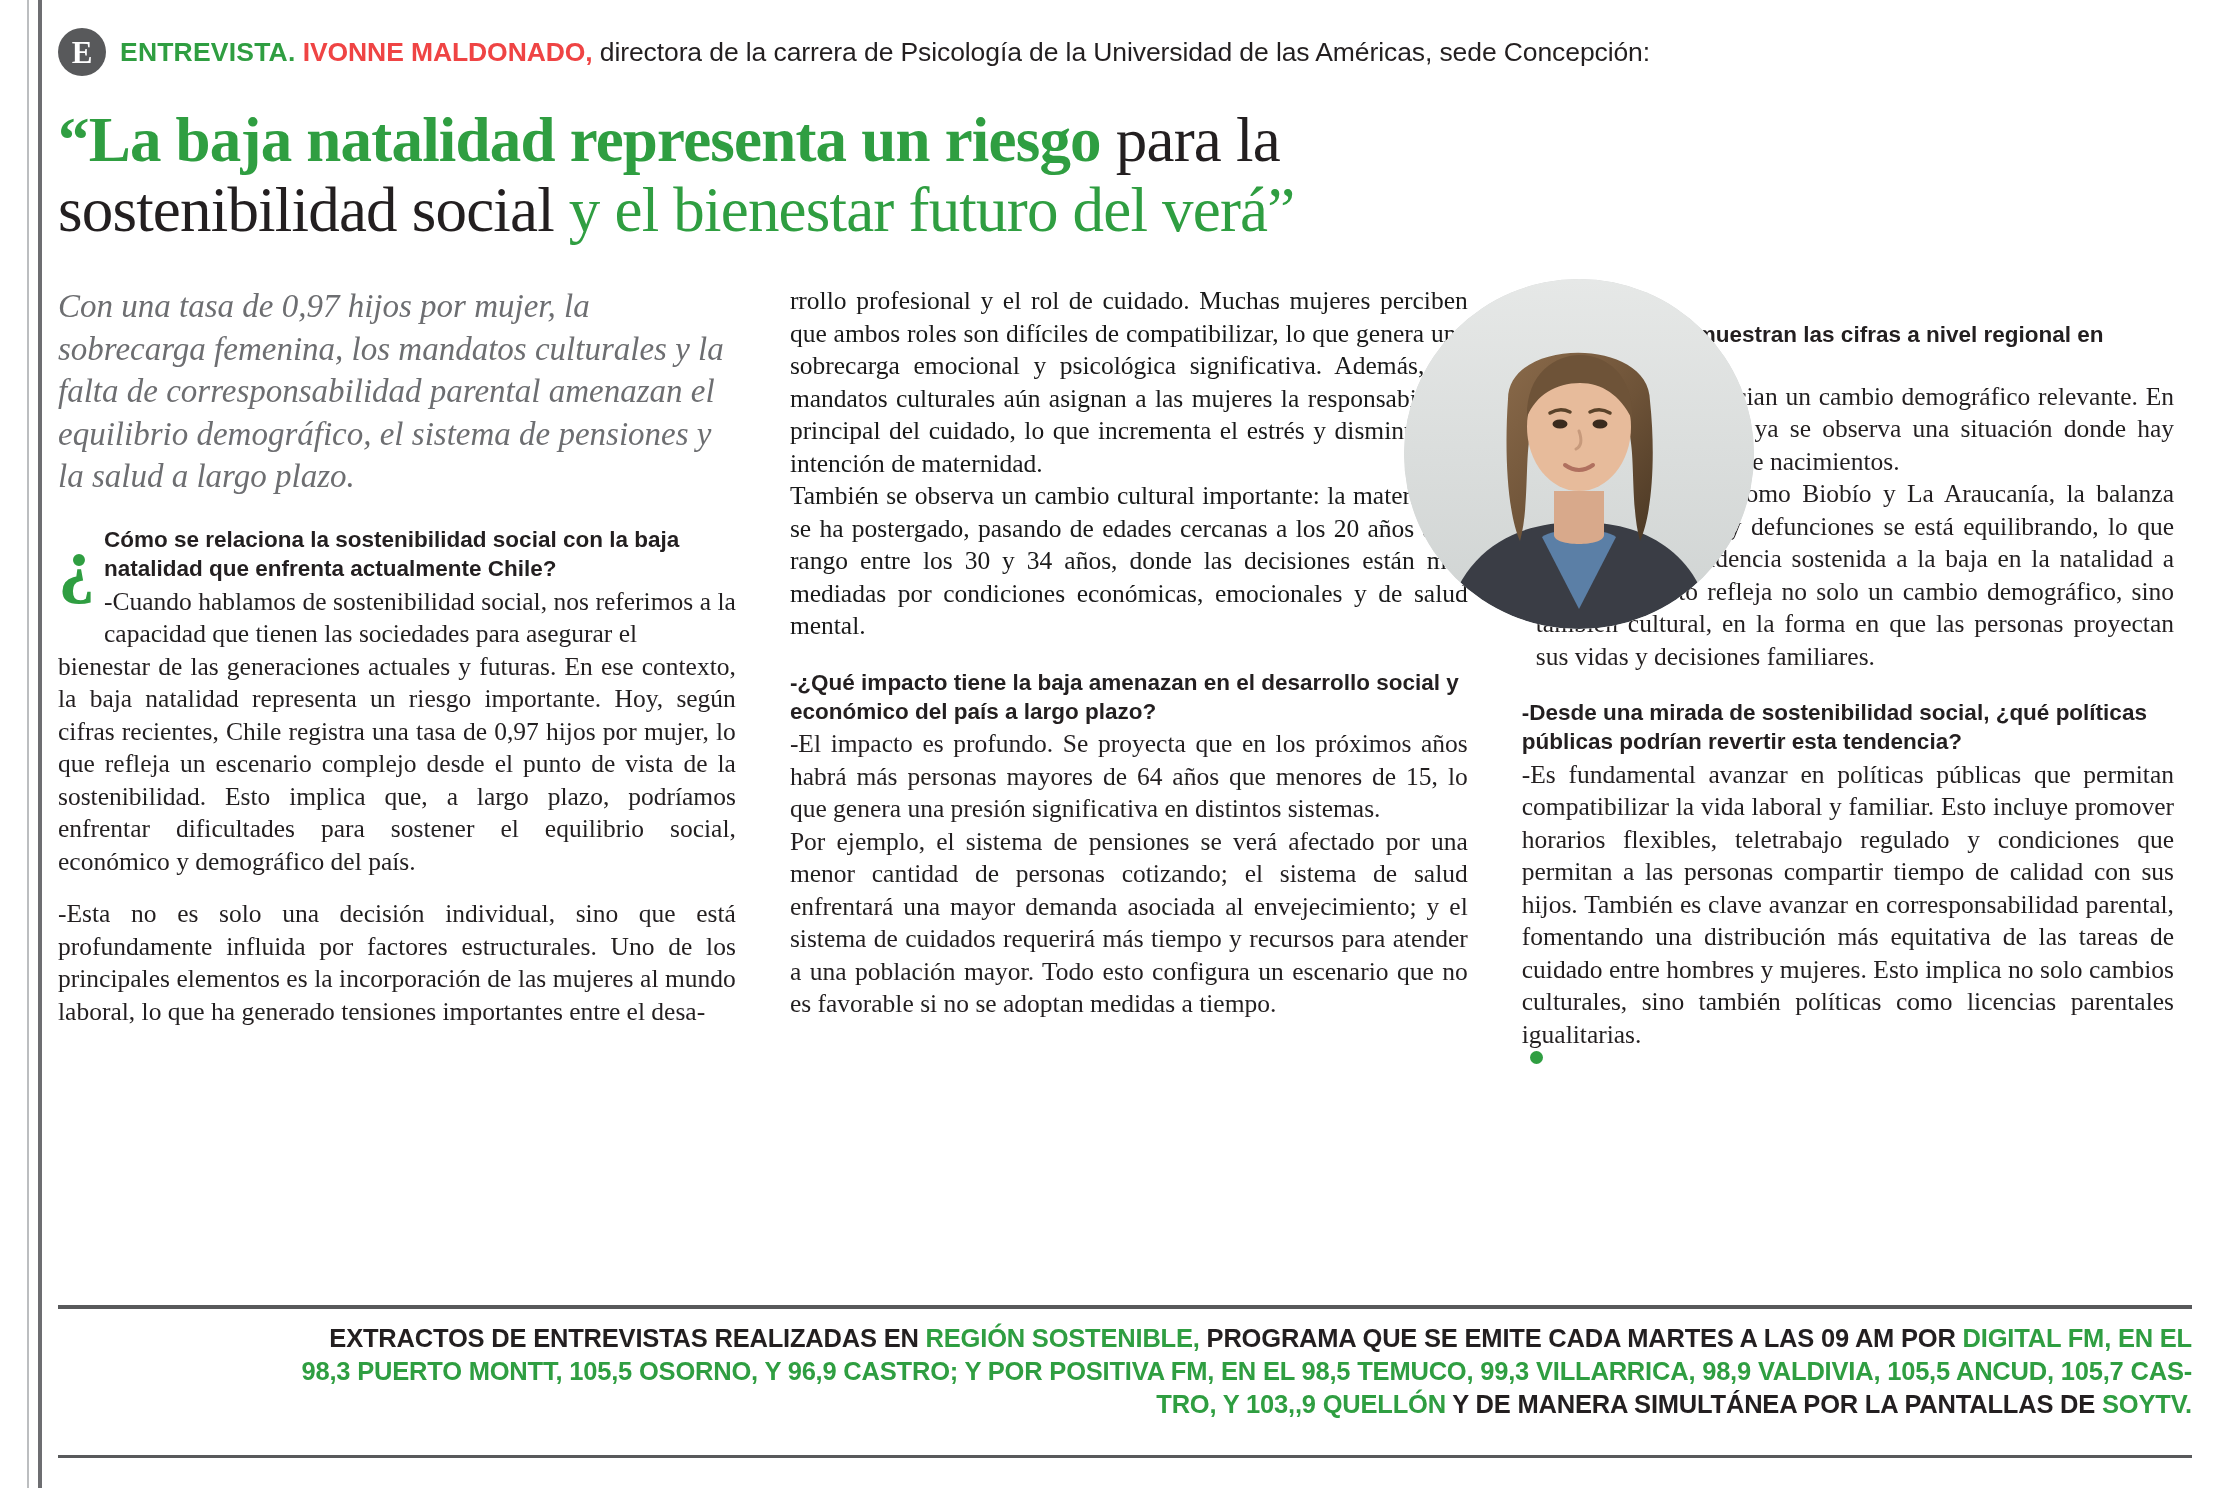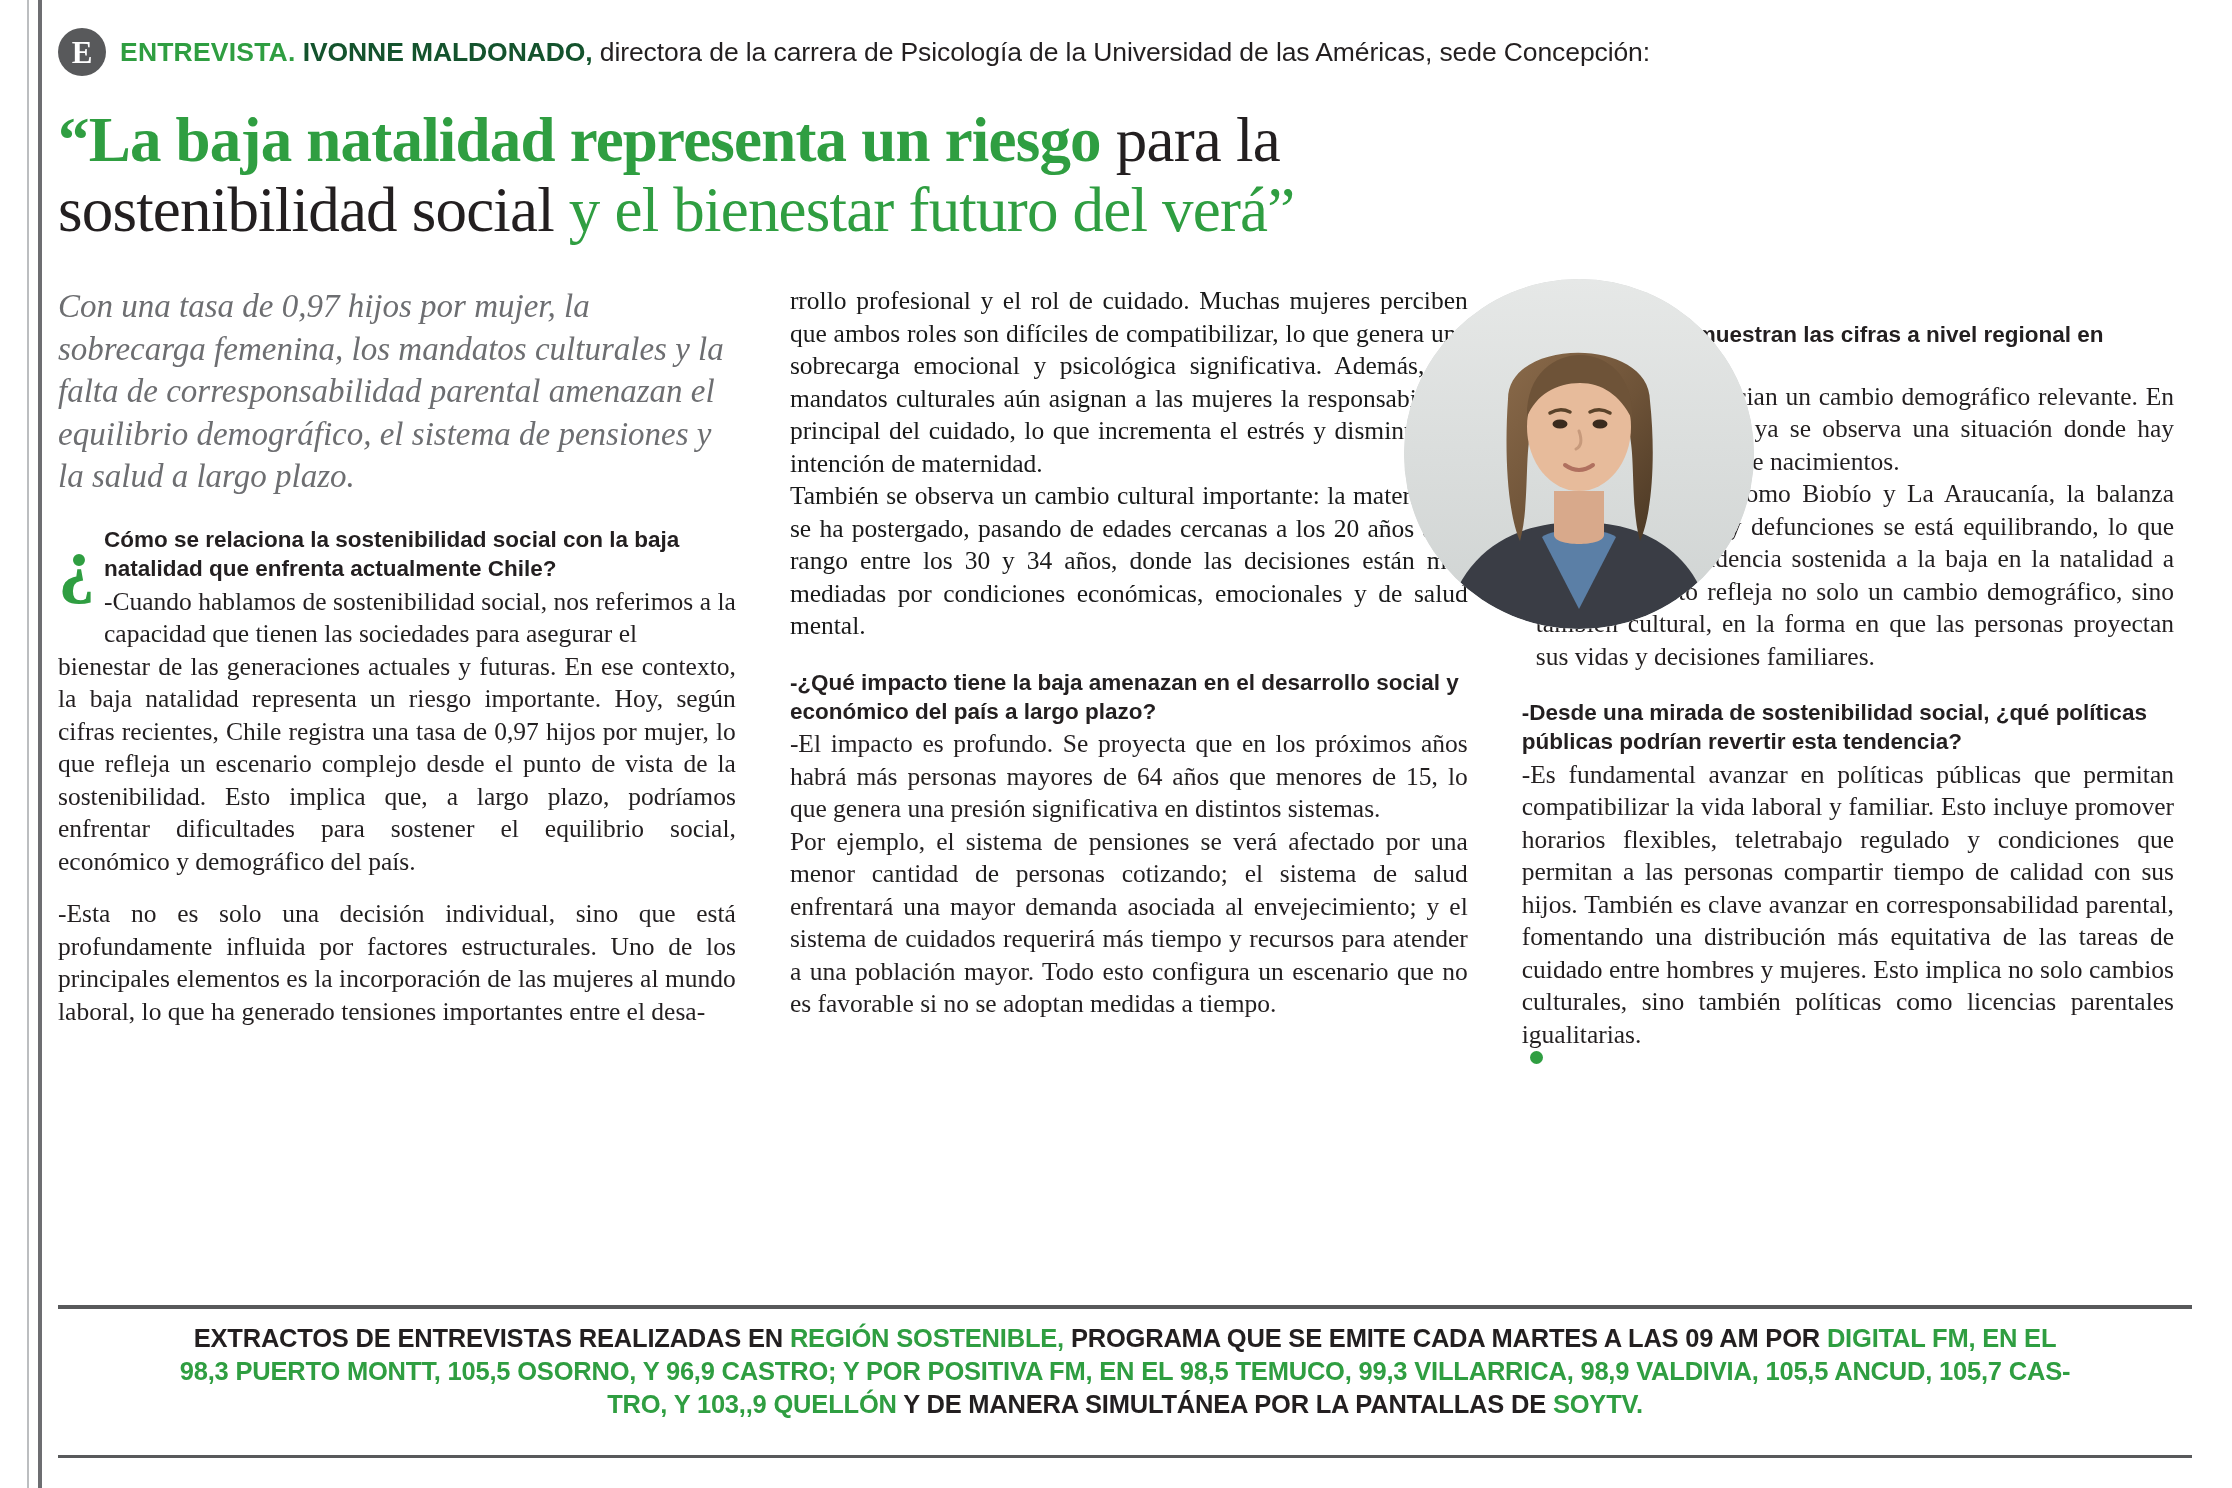--- a/index.html
+++ b/index.html
@@ -69,21 +69,21 @@
     color: #231f20;
     white-space: nowrap;
   }
   .kicker-label {
     color: #2f9e41;
     font-weight: bold;
     letter-spacing: 0.2px;
   }
   .kicker-name {
     font-weight: bold;
-    color: #14532d;
+    color: #ef4444;
   }
   .kicker-rest {
     font-weight: normal;
   }
 
   
   .headline {
     margin-top: 32px;
     font-family: "Liberation Serif", serif;
     font-size: 63px;
@@ -204,21 +204,21 @@
     right: 40px;
     top: 1455px;
     height: 3px;
     background: #58595b;
   }
   .footer {
     position: absolute;
     left: 58px;
     right: 40px;
     top: 1322px;
-    text-align: center;
+    text-align: right;
     font-family: "Liberation Sans", sans-serif;
     font-weight: bold;
     font-size: 25.5px;
     line-height: 1.29;
     color: #231f20;
     letter-spacing: -0.2px;
   }
   .footer .green { color: #2f9e41; }
 
   .end-dot {

